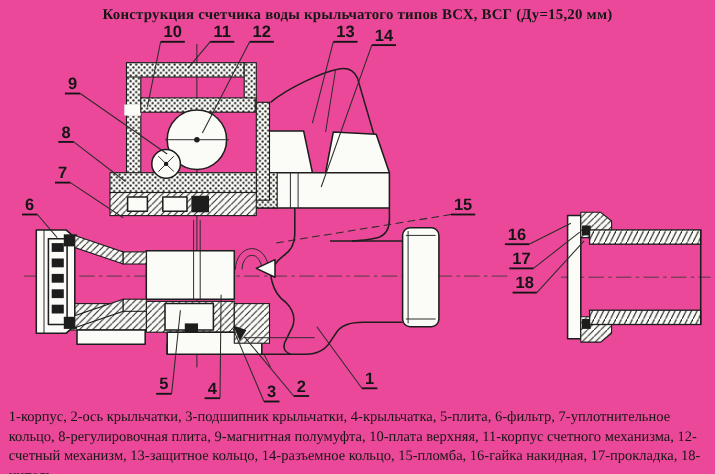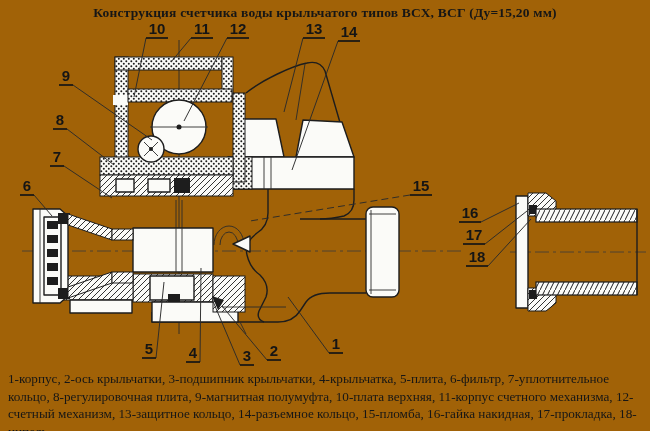--- a/index.html
+++ b/index.html
@@ -1,18 +1,18 @@
 <!DOCTYPE html>
 <html><head>
 <meta charset="utf-8">
 <style>
   html,body{margin:0;padding:0;background:#e8e8e6;}
   .page{
     position:relative;width:650px;height:431px;overflow:hidden;
-    background:#a16207;font-family:"Liberation Serif",serif;color:#161616;
+    background:#ec4899;font-family:"Liberation Serif",serif;color:#161616;
   }
   .title{
     position:absolute;top:5px;left:0;width:100%;text-align:center;
     font-size:13.5px;font-weight:bold;letter-spacing:0.2px;
   }
   .legend{
     position:absolute;left:8px;top:370px;width:637px;
     font-size:13.2px;line-height:17.6px;text-align:left;
   }
   svg.draw{position:absolute;left:0;top:0;}

